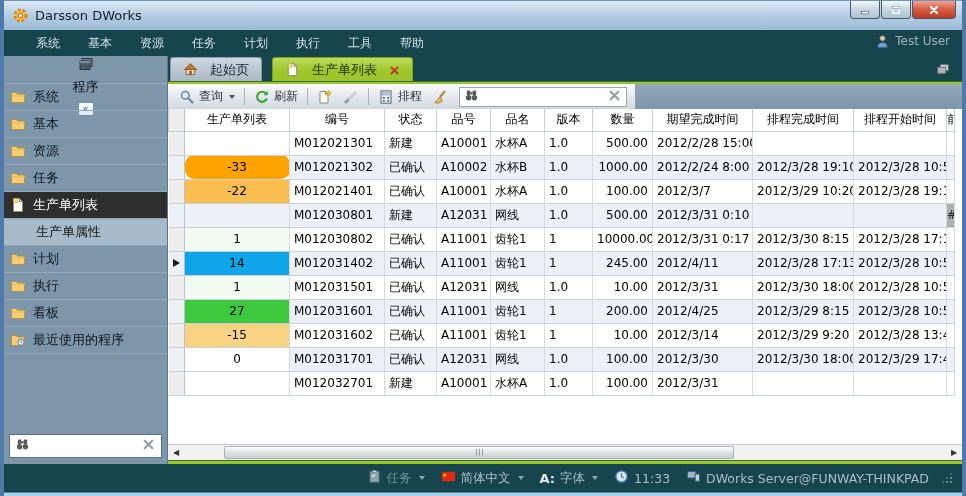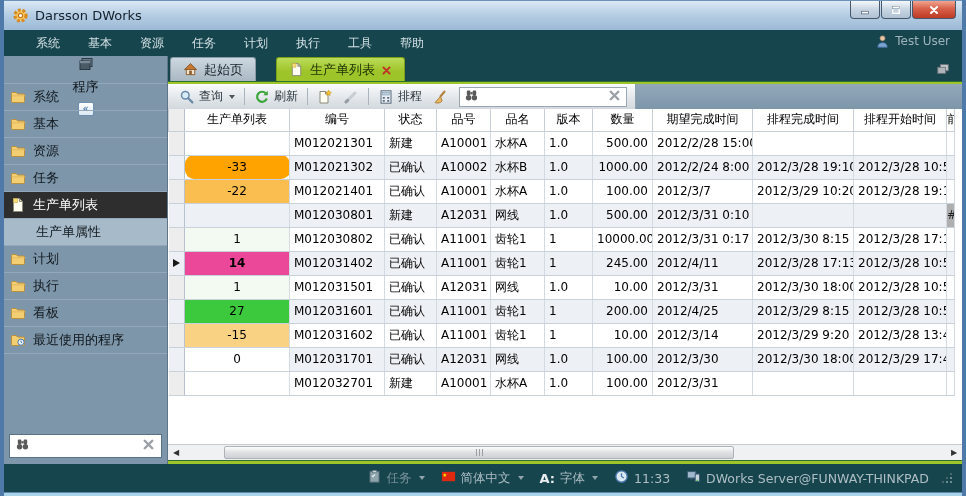--- a/index.html
+++ b/index.html
@@ -51,21 +51,21 @@
     display:flex; align-items:center; padding:0 5px; gap:4px; }
   .sb-search input { flex:1; border:none; outline:none; font:inherit; min-width:0; }
   .sb-search svg { width:15px; height:15px; flex:none; }
 
   
   .content { flex:1; display:flex; flex-direction:column; min-width:0; }
 
   
   .tabstrip { height:25px; flex:none; background:#17454E; display:flex; align-items:flex-end;
     padding-left:2px; position:relative; }
-  .tab { height:24px; display:flex; align-items:center; gap:6px; padding:0 12px; margin-right:20px;
+  .tab { height:24px; display:flex; align-items:center; gap:12px; padding:0 12px; margin-right:10px;
     border:1px solid #8A9AA6; border-bottom:none; border-radius:3px 3px 0 0;
     background:linear-gradient(#CDD8E0,#A9B8C2); color:#1A242C; font-size:13px; cursor:pointer; }
   .tab.active { background:linear-gradient(#BCDC58,#9DC428 60%); border-color:#7EA018; color:#1E3206; }
   .tab .ic { width:15px; height:15px; }
   .tab .cl { width:11px; height:11px; }
   .tab-right { margin-left:auto; align-self:center; margin-right:10px; width:18px; height:14px; cursor:pointer; }
   .green-line { height:3px; flex:none; background:#9DC428; border-top:1px solid #2E6E30; }
 
   
   .toolbar { height:25px; flex:none; display:flex; align-items:stretch;
@@ -472,21 +472,21 @@
                 <td class="ar">10000.00</td>
                 <td>2012/3/31 0:17</td>
                 <td>2012/3/30 8:15</td>
                 <td>2012/3/28 17:13</td>
                 <td class="xtra"></td>
               </tr>
               <tr class="alt">
                 <td class="selcol">
                   <div class="marker"></div>
                 </td>
-                <td class="ac" style="background: #ec4899; font-weight: bold;">14</td>
+                <td class="ac" style="background: #0ea5e9;">14</td>
                 <td>M012031402</td>
                 <td>已确认</td>
                 <td>A11001</td>
                 <td>齿轮1</td>
                 <td>1</td>
                 <td class="ar">245.00</td>
                 <td>2012/4/11</td>
                 <td>2012/3/28 17:13</td>
                 <td>2012/3/28 10:52</td>
                 <td class="xtra"></td>

